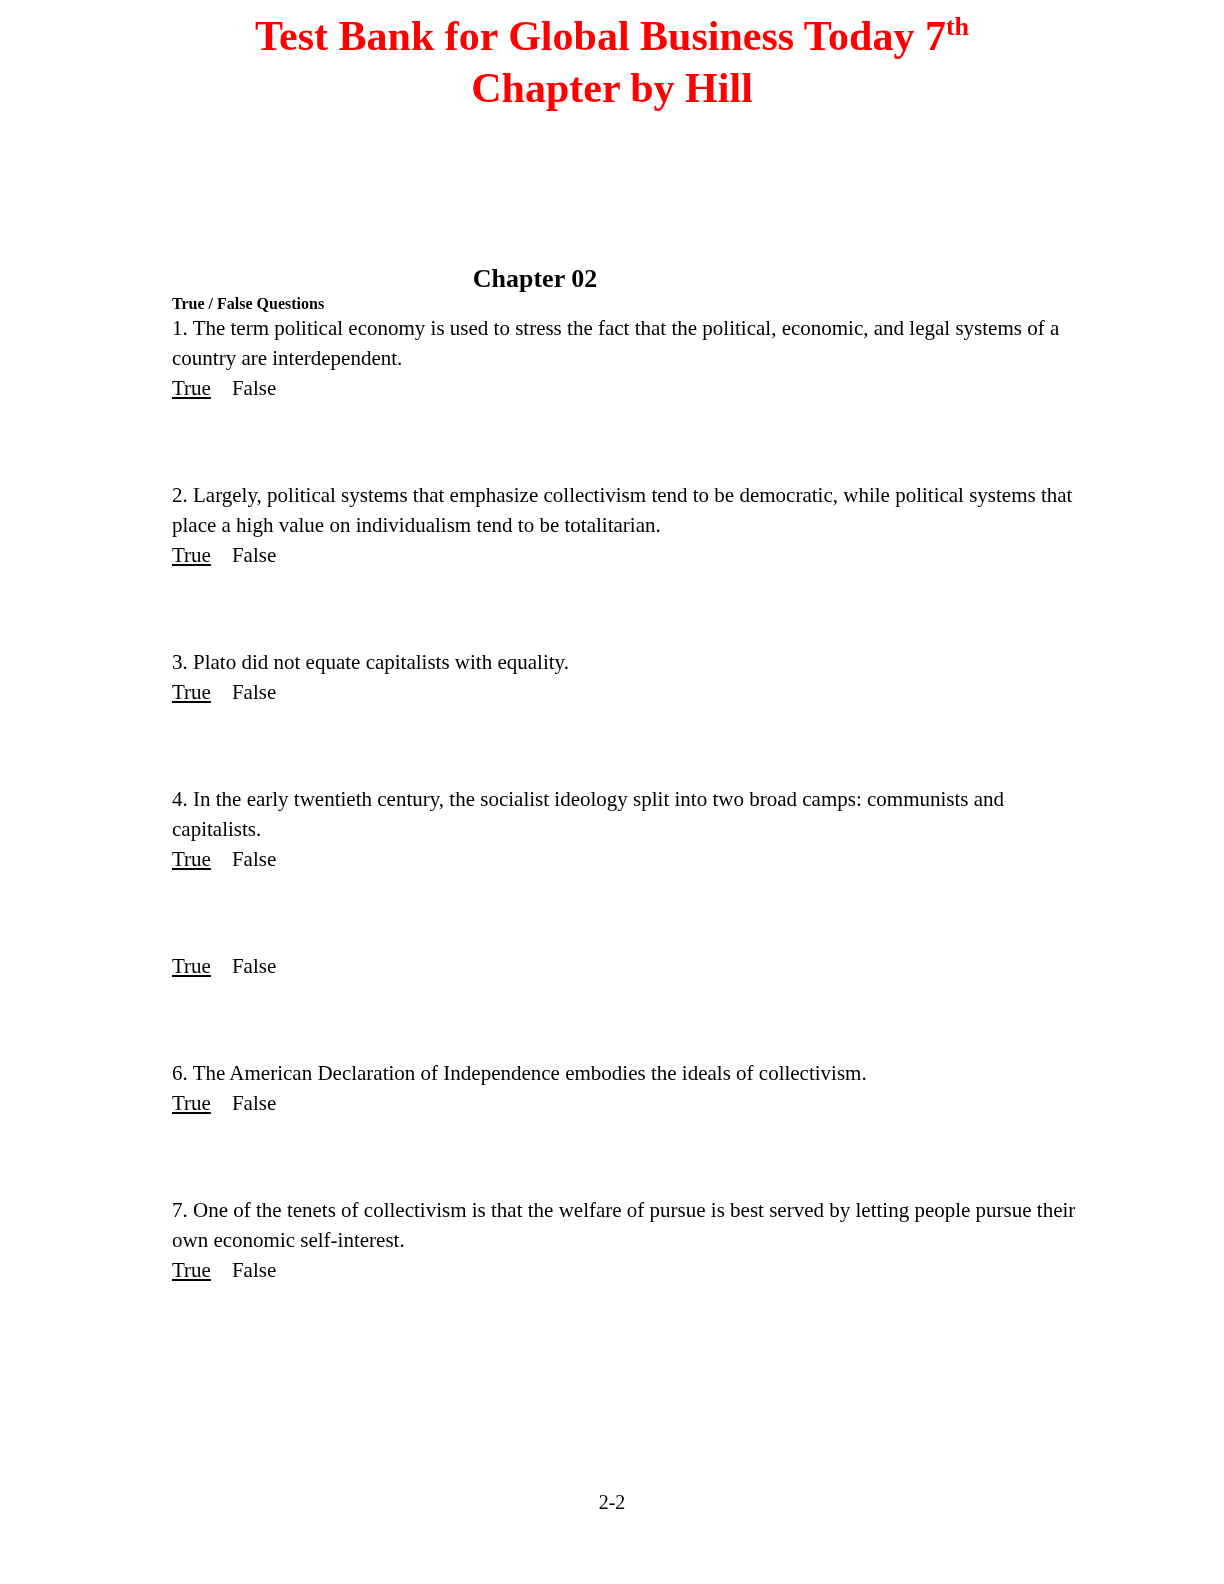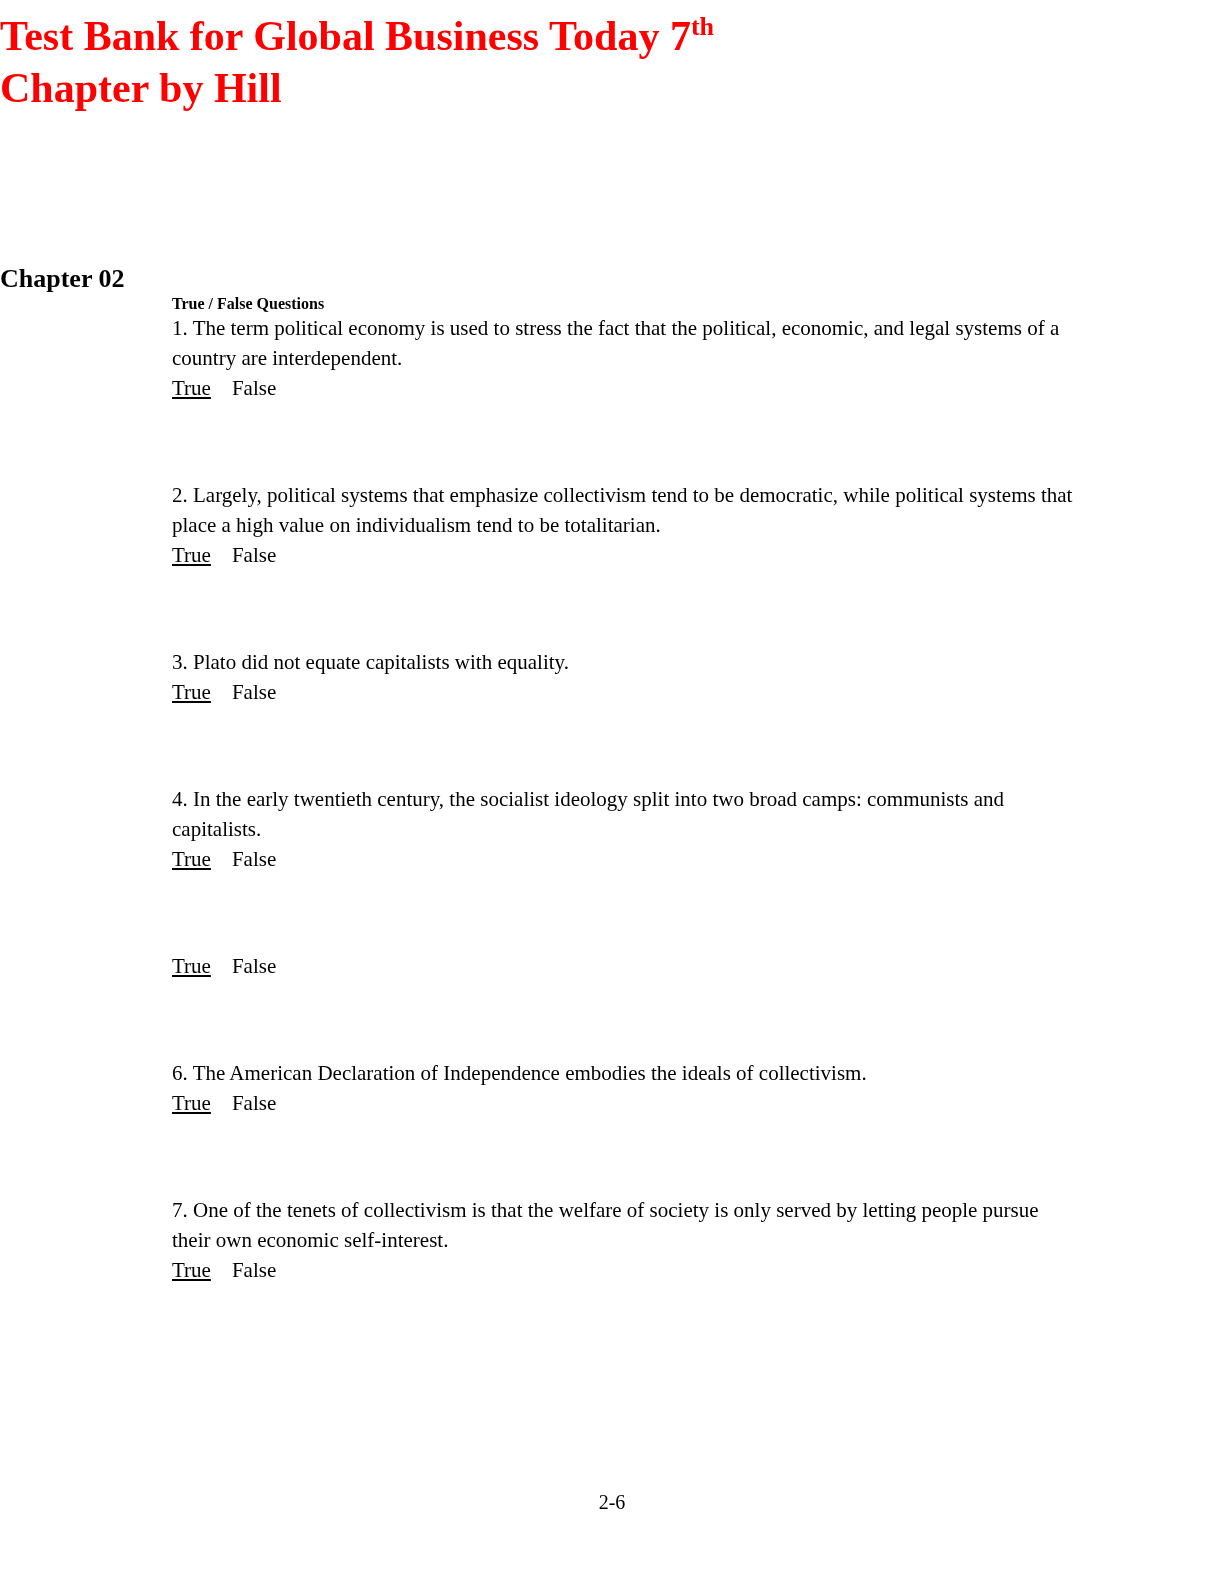--- a/index.html
+++ b/index.html
@@ -7,34 +7,34 @@
     position: relative;
     width: 1224px;
     height: 1584px;
     background: #ffffff;
     overflow: hidden;
     font-family: "Liberation Serif", "DejaVu Serif", serif;
     color: #000000;
   }
   .doc-title {
     padding-top: 10px;
-    text-align: left;
+    text-align: center;
     font-weight: bold;
     font-size: 42px;
     line-height: 52px;
     color: #ff0000;
   }
   .doc-title sup {
     font-size: 0.62em;
     vertical-align: super;
     line-height: 0;
   }
   .chapter-heading {
     margin-top: 150px;
-    text-align: left;
+    text-align: center;
     padding-right: 154px;
     font-weight: bold;
     font-size: 26px;
     line-height: 30px;
   }
   .section-heading {
     margin-left: 172px;
     font-weight: bold;
     font-size: 16px;
     line-height: 19px;
@@ -100,21 +100,21 @@
     <div class="question">
       <p class="q-options"><span class="opt-true">True</span><span class="opt-false">False</span></p>
     </div>
 
     <div class="question">
       <p class="q-text"><span>6.</span> <span>The American Declaration of Independence embodies the ideals of collectivism.</span></p>
       <p class="q-options"><span class="opt-true">True</span><span class="opt-false">False</span></p>
     </div>
 
     <div class="question">
-      <p class="q-text"><span>7.</span> <span>One of the tenets of collectivism is that the welfare of society is only served by letting people pursue their own economic self-interest.</span></p>
+      <p class="q-text"><span>7.</span> <span>One of the tenets of collectivism is that the welfare of pursue is best served by letting people pursue their own economic self-interest.</span></p>
       <p class="q-options"><span class="opt-true">True</span><span class="opt-false">False</span></p>
     </div>
 
   </div>
 
-  <div class="page-footer">2-6</div>
+  <div class="page-footer">2-2</div>
 
 </div>
 
 </body></html>

